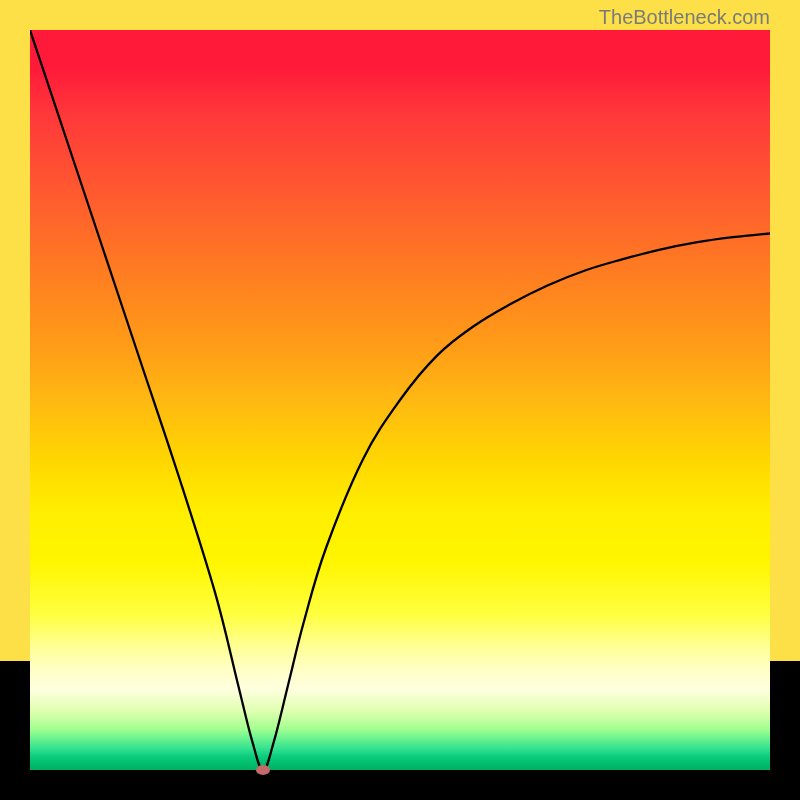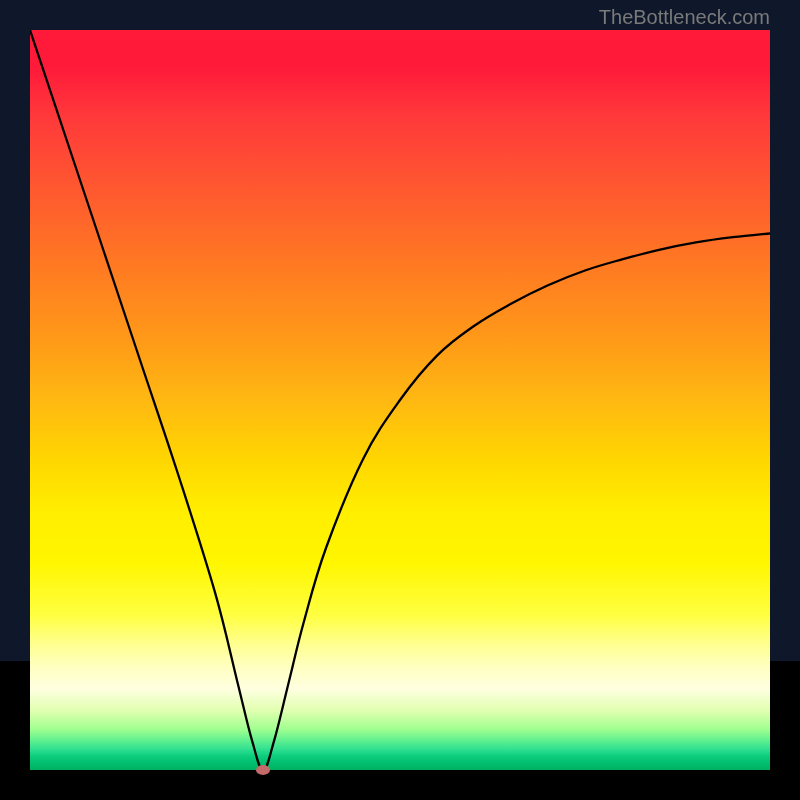--- a/index.html
+++ b/index.html
@@ -1,20 +1,20 @@
 <!DOCTYPE html>
 <html><head>
 <meta charset="utf-8">
 <style>
   * { margin: 0; padding: 0; box-sizing: border-box; }
   html, body { width: 800px; height: 800px; overflow: hidden; background: #000; }
   .frame {
     width: 800px;
     height: 661px;
-    background: #0f172a;
+    background: #fde047;
     position: relative;
     text-align: right;
   }
   .plot-area {
     position: absolute;
     left: 30px;
     top: 30px;
     width: 740px;
     height: 740px;
     background: linear-gradient(to bottom,

